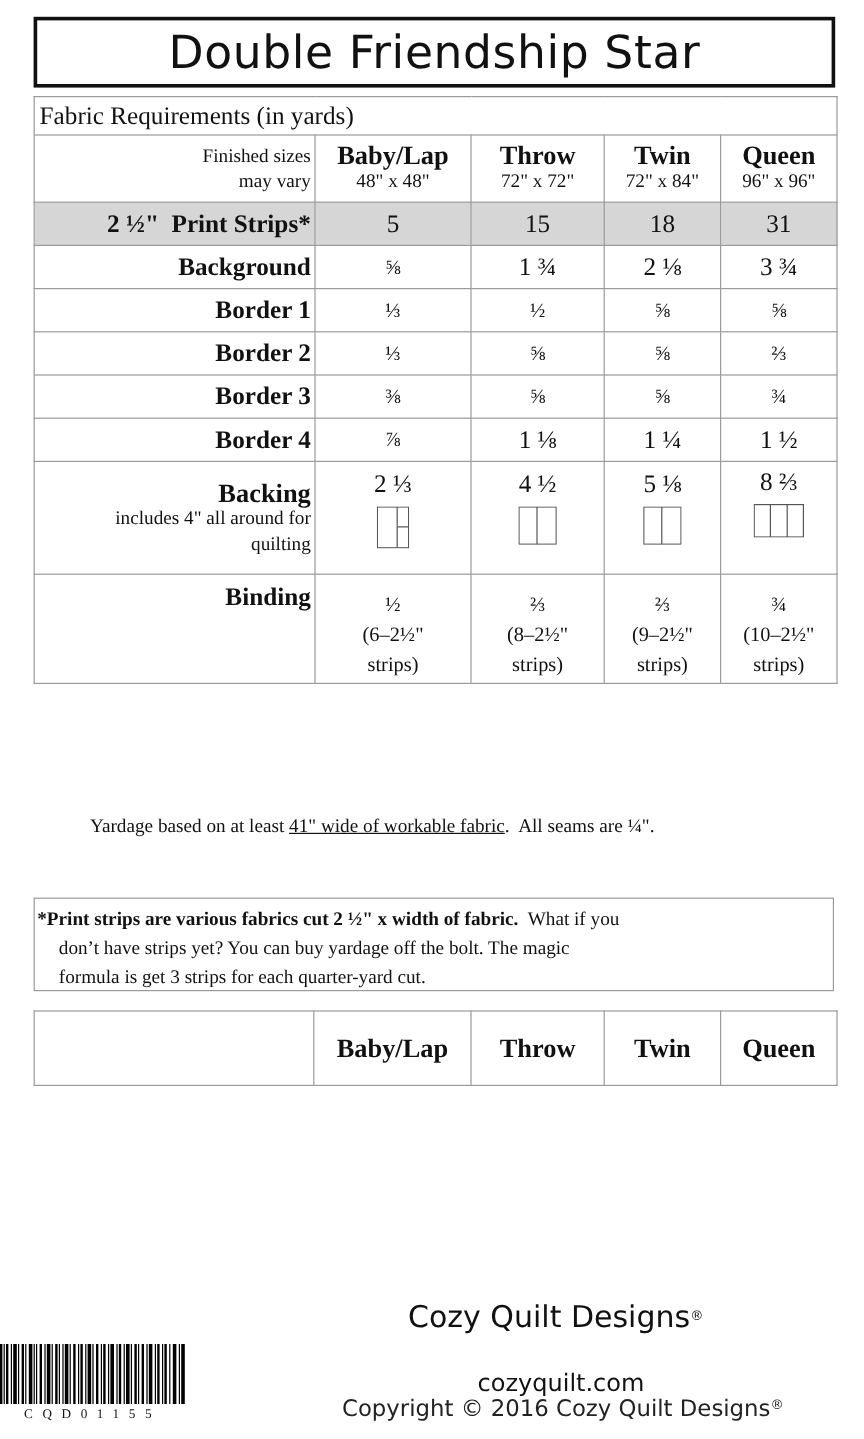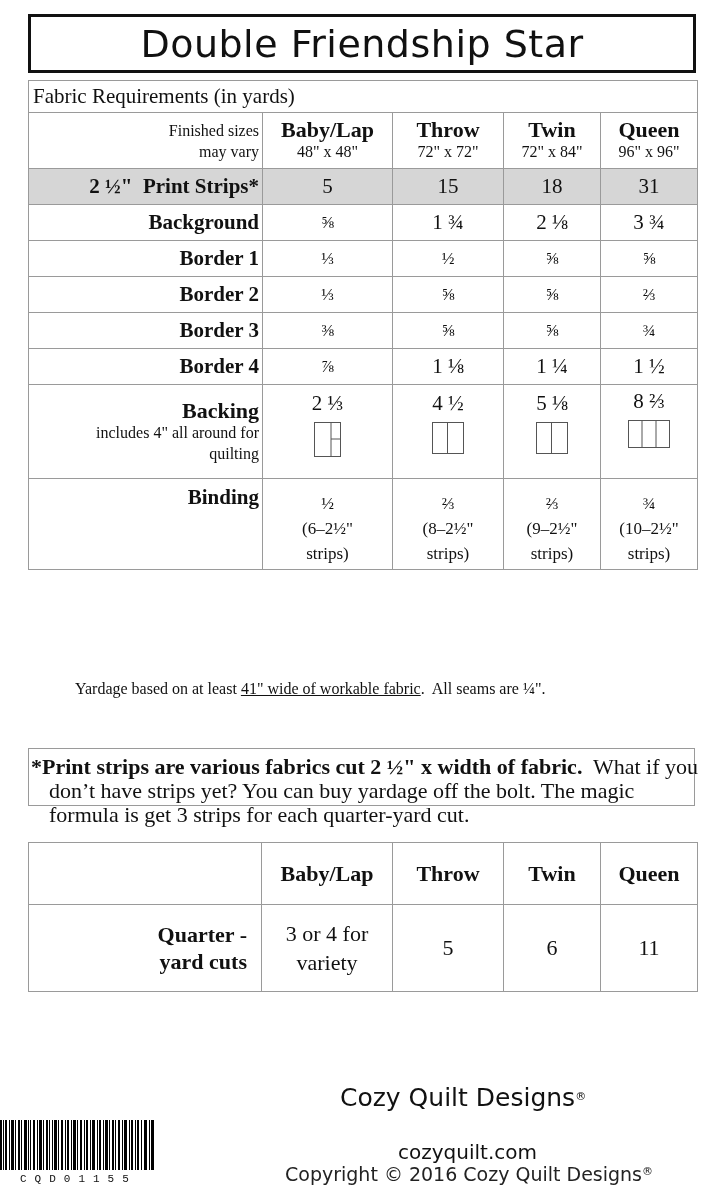--- a/index.html
+++ b/index.html
@@ -20,36 +20,36 @@
   .sizehead .dim { font-size: 16px; display: block; }
   .blocks-val .n { display: block; font-size: 21px; line-height: 26px; }
   .blocks-val .a { display: block; font-size: 16px; line-height: 22px; }
   tr.grey td { background: #d6d6d6; }
   .backing-diag { display: inline-block; margin-top: 6px; }
   .binding-val { vertical-align: top !important; padding-top: 12px !important; font-size: 17px; line-height: 25px; text-align: center; }
 
   .yardage-note { left: 75px; top: 680px; font-size: 16px; }
   .yardage-note u { text-decoration: underline; }
 
-  .footnote-box { left: 28px; top: 748px; width: 667px; height: 58px; border: 1px solid #9a9a9a; font-size: 22px; line-height: 24px; padding: 6px 0 0 2px; box-sizing: border-box; }
+  .footnote-box { left: 28px; top: 748px; width: 667px; height: 78px; border: 1px solid #9a9a9a; font-size: 16px; line-height: 24px; padding: 6px 0 0 2px; box-sizing: border-box; }
   .footnote-box .indent { padding-left: 18px; display: block; }
 
   table.qtr { position: absolute; left: 28px; top: 842px; width: 669px; border-collapse: collapse; table-layout: fixed; }
   table.qtr td { border: 1px solid #9a9a9a; text-align: center; vertical-align: middle; font-size: 22px; }
   table.qtr .hd { height: 59px; font-weight: bold; font-size: 22px; }
   table.qtr .row { height: 87px; }
   table.qtr .ql { text-align: right; padding-right: 14px; font-weight: bold; line-height: 27px; }
   table.qtr .qv-multi { line-height: 29px; }
 
   .brand { left: 340px; top: 1083px; font-family: "DejaVu Sans", sans-serif; font-size: 25px; }
   .brand sup, .copyright sup { font-size: 11px; vertical-align: 6px; }
   .website { left: 398px; top: 1140px; font-family: "DejaVu Sans", sans-serif; font-size: 20px; }
   .copyright { left: 285px; top: 1163px; font-family: "DejaVu Sans", sans-serif; font-size: 19px; font-weight: 400; color: #222; }
   .barcode { left: 0px; top: 1120px; width: 155px; height: 50px; }
-  .barcode-text { left: 20px; top: 1173px; font-family: Liberation Mono, monospace; font-size: 11px; letter-spacing: 8px; }
+  .barcode-text { left: 20px; top: 1173px; font-family: Liberation Serif, serif; font-size: 11px; letter-spacing: 8px; }
 </style>
 </head>
 <body>
 
 <div class="abs title-box">
   <span>Double Friendship Star</span>
 </div>
 
 <table class="req">
   <colgroup>
@@ -189,27 +189,20 @@
       <col style="width:97px">
       <col style="width:97px">
   </colgroup>
   <tbody>
       <tr>
     <td class="hd"></td>
     <td class="hd">Baby/Lap</td>
     <td class="hd">Throw</td>
     <td class="hd">Twin</td>
     <td class="hd">Queen</td>
-  </tr>
-  <tr class="row">
-    <td class="ql"><span>Quarter -</span><br><span>yard cuts</span></td>
-    <td class="qv-multi"><span>3 or 4 for</span><br><span>variety</span></td>
-    <td>5</td>
-    <td>6</td>
-    <td>11</td>
   </tr>
 </tbody>
   </table>
 
 <div class="abs brand"><span>Cozy Quilt Designs</span><sup>®</sup></div>
 
 <svg class="abs barcode" viewBox="0 0 155 50" preserveAspectRatio="none">
   <g fill="#000">
     <rect x="0" y="0" width="2" height="50"></rect>
       <rect x="3" y="0" width="1" height="50"></rect>

